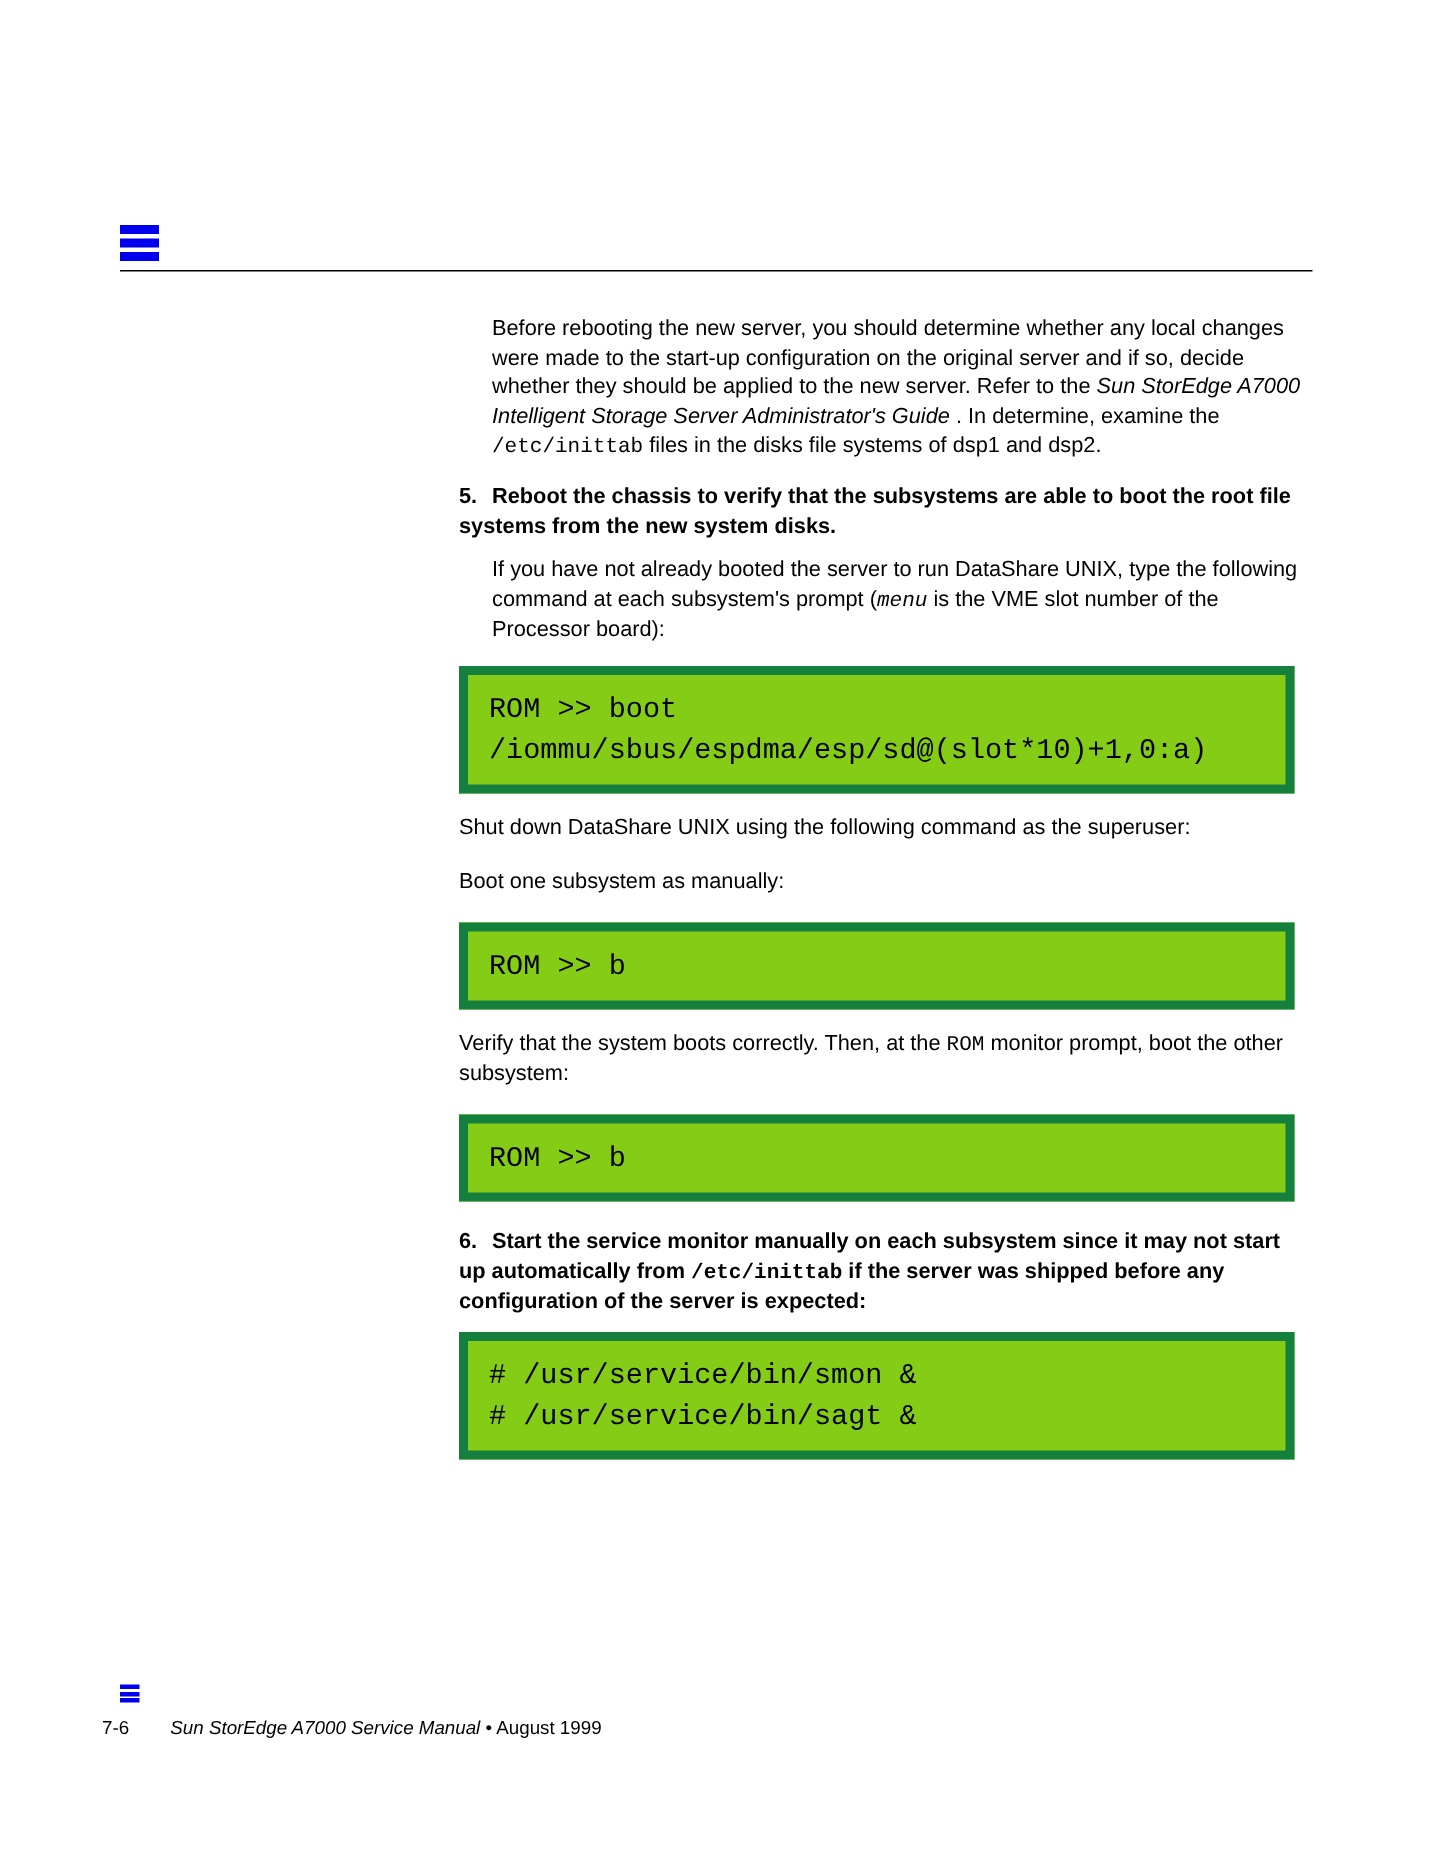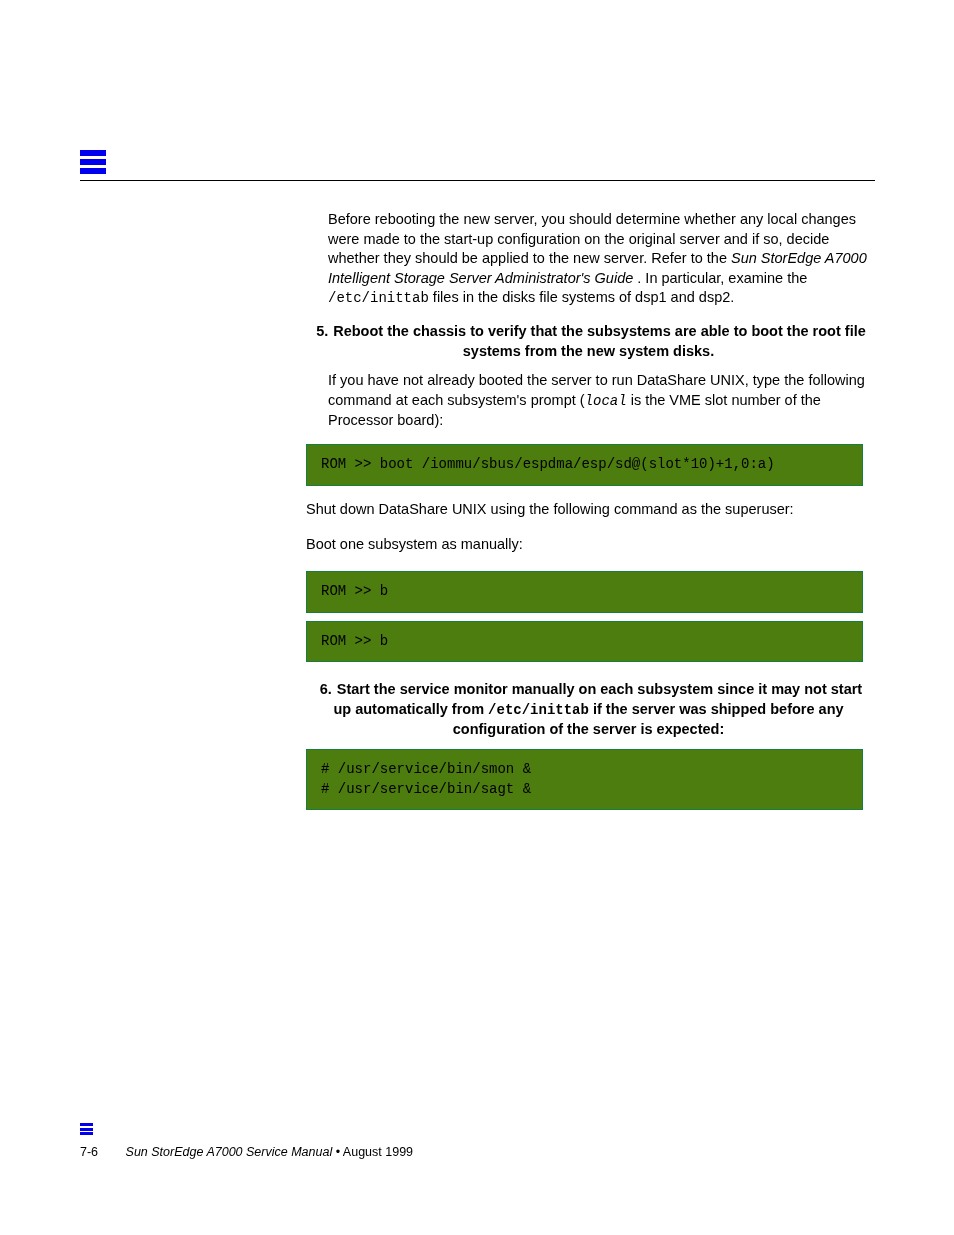--- a/index.html
+++ b/index.html
@@ -53,53 +53,52 @@
 
   .num-para .num {
     display: inline-block;
     width: 22px;
     font-weight: bold;
   }
   .num-para .txt {
   }
   .num-para {
     margin: 0 0 10px 0;
-    text-align: center;
   }
   .indent-follow {
     margin-left: 22px;
     margin-top: 0;
     margin-bottom: 14px;
   }
   .after-box {
     margin-left: 0;
     margin-top: 14px;
     margin-bottom: 16px;
   }
   .mono {
     font-family: "Courier New", Courier, monospace;
     font-size: 14px;
   }
 
   .cmdbox {
-    border: 1px solid #15803d;
+    border: 6px solid #15803d;
     padding: 10px 14px;
     margin: 6px 0 8px 0;
     width: 557px;
     box-sizing: border-box;
-    background: #4d7c0f;
+    background: #84cc16;
     font-family: "Courier New", Courier, monospace;
-    font-size: 14px;
+    font-size: 19px;
     line-height: 1.4;
     white-space: pre-wrap;
   }
 
   .footer {
     position: absolute;
-    left: 80px;
+    left: 68px;
     bottom: 74px;
     width: 795px;
     font-size: 12.5px;
     color: #000;
   }
   .footer .pgnum {
     display: inline-block;
   }
   .footer .sep {
     display: inline-block;
@@ -133,42 +132,45 @@
       <div class="bar"></div>
       <div class="bar"></div>
   </div>
   <div class="hr"></div>
 
   <div class="content">
 
     <p class="indent-follow">
       <span>Before rebooting the new server, you should determine whether any local changes were made to the start-up configuration on the original server and if so, decide whether they should be applied to the new server. Refer to the </span>
       <span class="i">Sun StorEdge A7000 Intelligent Storage Server Administrator's Guide</span>
-      <span>. In particular, examine the </span>
+      <span>. In determine, examine the </span>
       <span class="mono">/etc/inittab</span>
       <span> files in the disks file systems of dsp1 and dsp2.</span>
     </p>
 
     <p class="num-para">
       <span class="num">5.</span><span class="txt" style="font-weight:bold">Reboot the chassis to verify that the subsystems are able to boot the root file systems from the new system disks.</span>
     </p>
 
     <p class="indent-follow">
-      <span>If you have not already booted the server to run DataShare UNIX, type the following command at each subsystem's prompt (</span><span class="mono i">local</span><span> is the VME slot number of the Processor board):</span>
+      <span>If you have not already booted the server to run DataShare UNIX, type the following command at each subsystem's prompt (</span><span class="mono i">menu</span><span> is the VME slot number of the Processor board):</span>
     </p>
 
     <div class="cmdbox">ROM &gt;&gt; boot /iommu/sbus/espdma/esp/sd@(slot*10)+1,0:a)</div>
 
     <p class="after-box indent-follow">Shut down DataShare UNIX using the following command as the superuser:</p>
 
 
     <p class="after-box indent-follow">Boot one subsystem as manually:</p>
 
     <div class="cmdbox">ROM &gt;&gt; b</div>
 
+    <p class="after-box indent-follow">
+      <span>Verify that the system boots correctly. Then, at the </span><span class="mono">ROM</span><span> monitor prompt, boot the other subsystem:</span>
+    </p>
 
     <div class="cmdbox">ROM &gt;&gt; b</div>
 
     <p class="num-para" style="margin-top:18px">
       <span class="num">6.</span><span class="txt" style="font-weight:bold"><span>Start the service monitor manually on each subsystem since it may not start up automatically from </span><span class="mono" style="font-weight:bold">/etc/inittab</span><span> if the server was shipped before any configuration of the server is expected:</span></span>
     </p>
 
     <div class="cmdbox"># /usr/service/bin/smon &amp;
 # /usr/service/bin/sagt &amp;</div>
 

